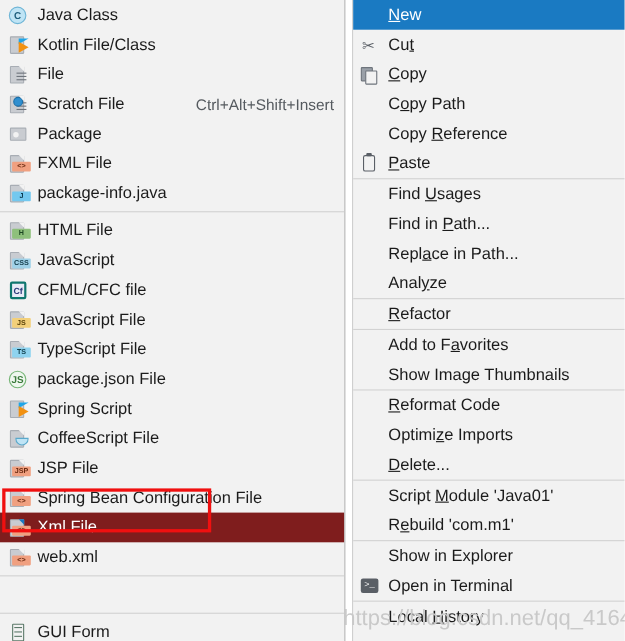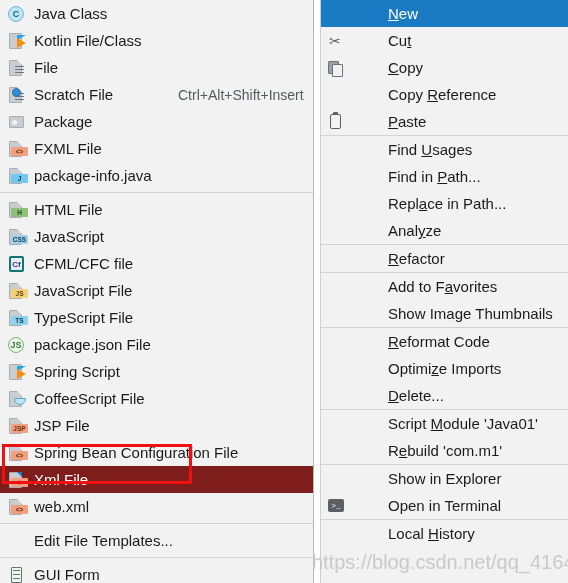--- a/index.html
+++ b/index.html
@@ -73,21 +73,20 @@
   }
   #right-menu .row {
     position: relative;
     height: 27px;
     display: flex;
     align-items: center;
     padding-left: 4px;
     font-size: 15px;
     color: #1b1b1b;
     white-space: nowrap;
-    gap: 35px;
   }
   #right-menu .row.sel {
     background: #1a7ac2;
     color: #ffffff;
   }
   #right-menu .row .ico {
     width: 22px; height: 18px;
     flex: 0 0 22px;
     margin-right: 6px;
     position: relative;
@@ -404,21 +403,20 @@
         <span class="ico">
           <span class="fdoc">
             <span class="tag xml">&lt;&gt;</span>
           </span>
         </span>
         <span class="lbl">web.xml</span>
       </div>
       <div class="sep"></div>
       <div class="row">
         <span class="ico"></span>
-        <span class="lbl">Edit File Templates...</span>
       </div>
       <div class="sep"></div>
       <div class="row">
         <span class="ico">
           <span class="guidoc"></span>
         </span>
         <span class="lbl">GUI Form</span>
       </div>
     </div>
 
@@ -434,20 +432,24 @@
         <span class="lbl"><span>Cu</span><span class="mn">t</span><span></span></span>
       </div>
       <div class="row">
         <span class="ico">
           <span class="copyico"></span>
         </span>
         <span class="lbl"><span></span><span class="mn">C</span><span>opy</span></span>
       </div>
       <div class="row">
         <span class="ico"></span>
+        <span class="lbl"><span>C</span><span class="mn">o</span><span>py Path</span></span>
+      </div>
+      <div class="row">
+        <span class="ico"></span>
         <span class="lbl"><span>Copy </span><span class="mn">R</span><span>eference</span></span>
       </div>
       <div class="row">
         <span class="ico">
           <span class="clip"></span>
         </span>
         <span class="lbl"><span></span><span class="mn">P</span><span>aste</span></span>
       </div>
       <div class="sep"></div>
       <div class="row">

